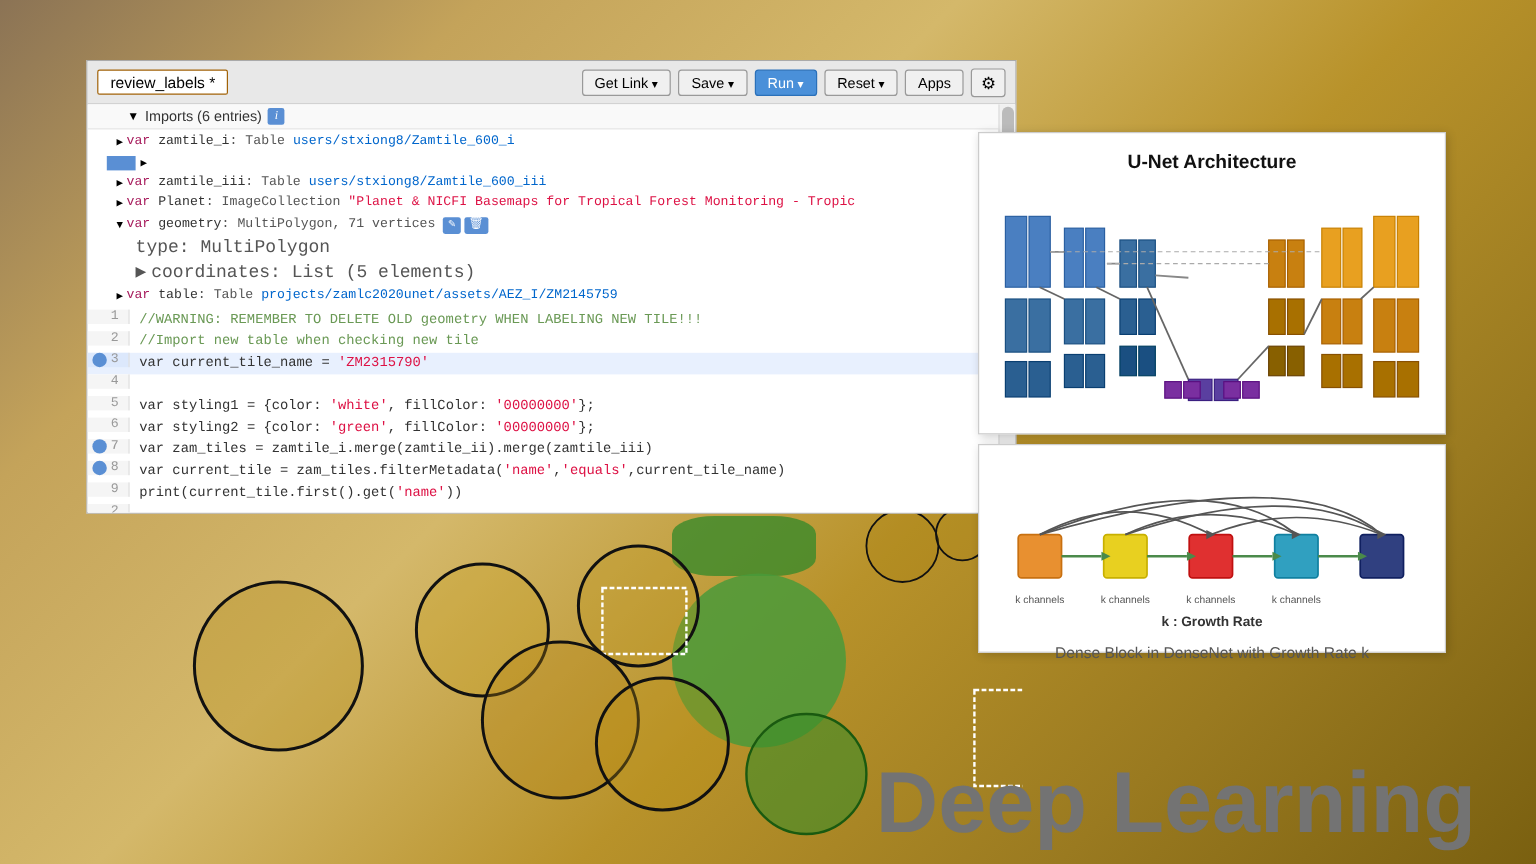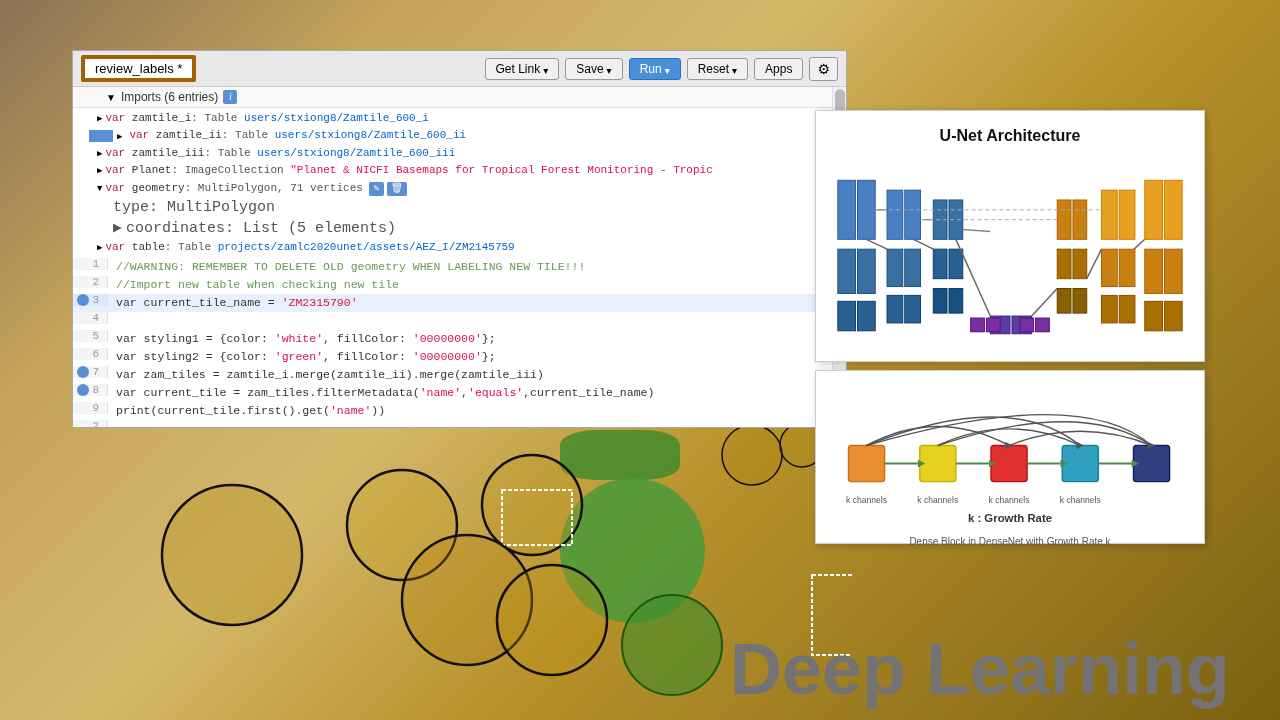--- a/index.html
+++ b/index.html
@@ -52,21 +52,21 @@
       align-items: center;
       background: #e8e8e8;
       border-bottom: 1px solid #ccc;
       padding: 4px 8px;
       gap: 6px;
       height: 36px;
     }
 
     .tab-title {
       background: #fff;
-      border: 4px solid #a16207;
+      border: 1px solid #a16207;
       padding: 2px 10px;
       font-size: 13px;
       font-family: Arial, sans-serif;
       border-radius: 2px;
       flex-shrink: 0;
     }
 
     .toolbar-spacer { flex: 1; }
 
     .toolbar-btn {
@@ -374,21 +374,20 @@
       <div class="var-line">
         <span class="indent">　</span>
         <span class="triangle-sm">▶</span>
         <span><span class="kw-var">var </span><span class="var-name">zamtile_i</span><span class="type-label">: Table </span><a class="link" href="#">users/stxiong8/Zamtile_600_i</a></span>
       </div>
 
       <div class="var-line">
         <span style="display:flex;align-items:center;gap:4px;padding-left:8px;">
           <span style="width:24px;height:12px;background:#5a8fd4;display:inline-block;flex-shrink:0;"></span>
           <span class="triangle-sm">▶</span>
-          <span><span class="kw-var">var </span><span class="var-name">zamtile_ii</span><span class="type-label">: Table </span><a class="link" href="#">users/stxiong8/Zamtile_600_ii</a></span>
         </span>
       </div>
 
       <div class="var-line">
         <span class="indent">　</span>
         <span class="triangle-sm">▶</span>
         <span><span class="kw-var">var </span><span class="var-name">zamtile_iii</span><span class="type-label">: Table </span><a class="link" href="#">users/stxiong8/Zamtile_600_iii</a></span>
       </div>
 
       <div class="var-line" style="max-width:760px;overflow:hidden;">
@@ -607,17 +606,17 @@
 
         <path d="M184 70 Q259 40 334 70" fill="none" stroke="#555" stroke-width="1.5"></path>
 
         <text x="34" y="130" text-anchor="middle" font-size="9" fill="#555" font-family="Arial">k channels</text>
         <text x="109" y="130" text-anchor="middle" font-size="9" fill="#555" font-family="Arial">k channels</text>
         <text x="184" y="130" text-anchor="middle" font-size="9" fill="#555" font-family="Arial">k channels</text>
         <text x="259" y="130" text-anchor="middle" font-size="9" fill="#555" font-family="Arial">k channels</text>
 
         <text x="185" y="150" text-anchor="middle" font-size="12" fill="#333" font-family="Arial" font-weight="bold">k : Growth Rate</text>
       </svg>
-      <div style="text-align:center;font-size:10px;color:#555;font-family:Arial;padding-bottom:6px;">Dense Block in DenseNet with Growth Rate k</div>
+      <div style="text-align:center;font-size:13px;color:#555;font-family:Arial;padding-bottom:6px;">Dense Block in DenseNet with Growth Rate k</div>
     </div>
   </div>
 
 </div>
 
 </body></html>

